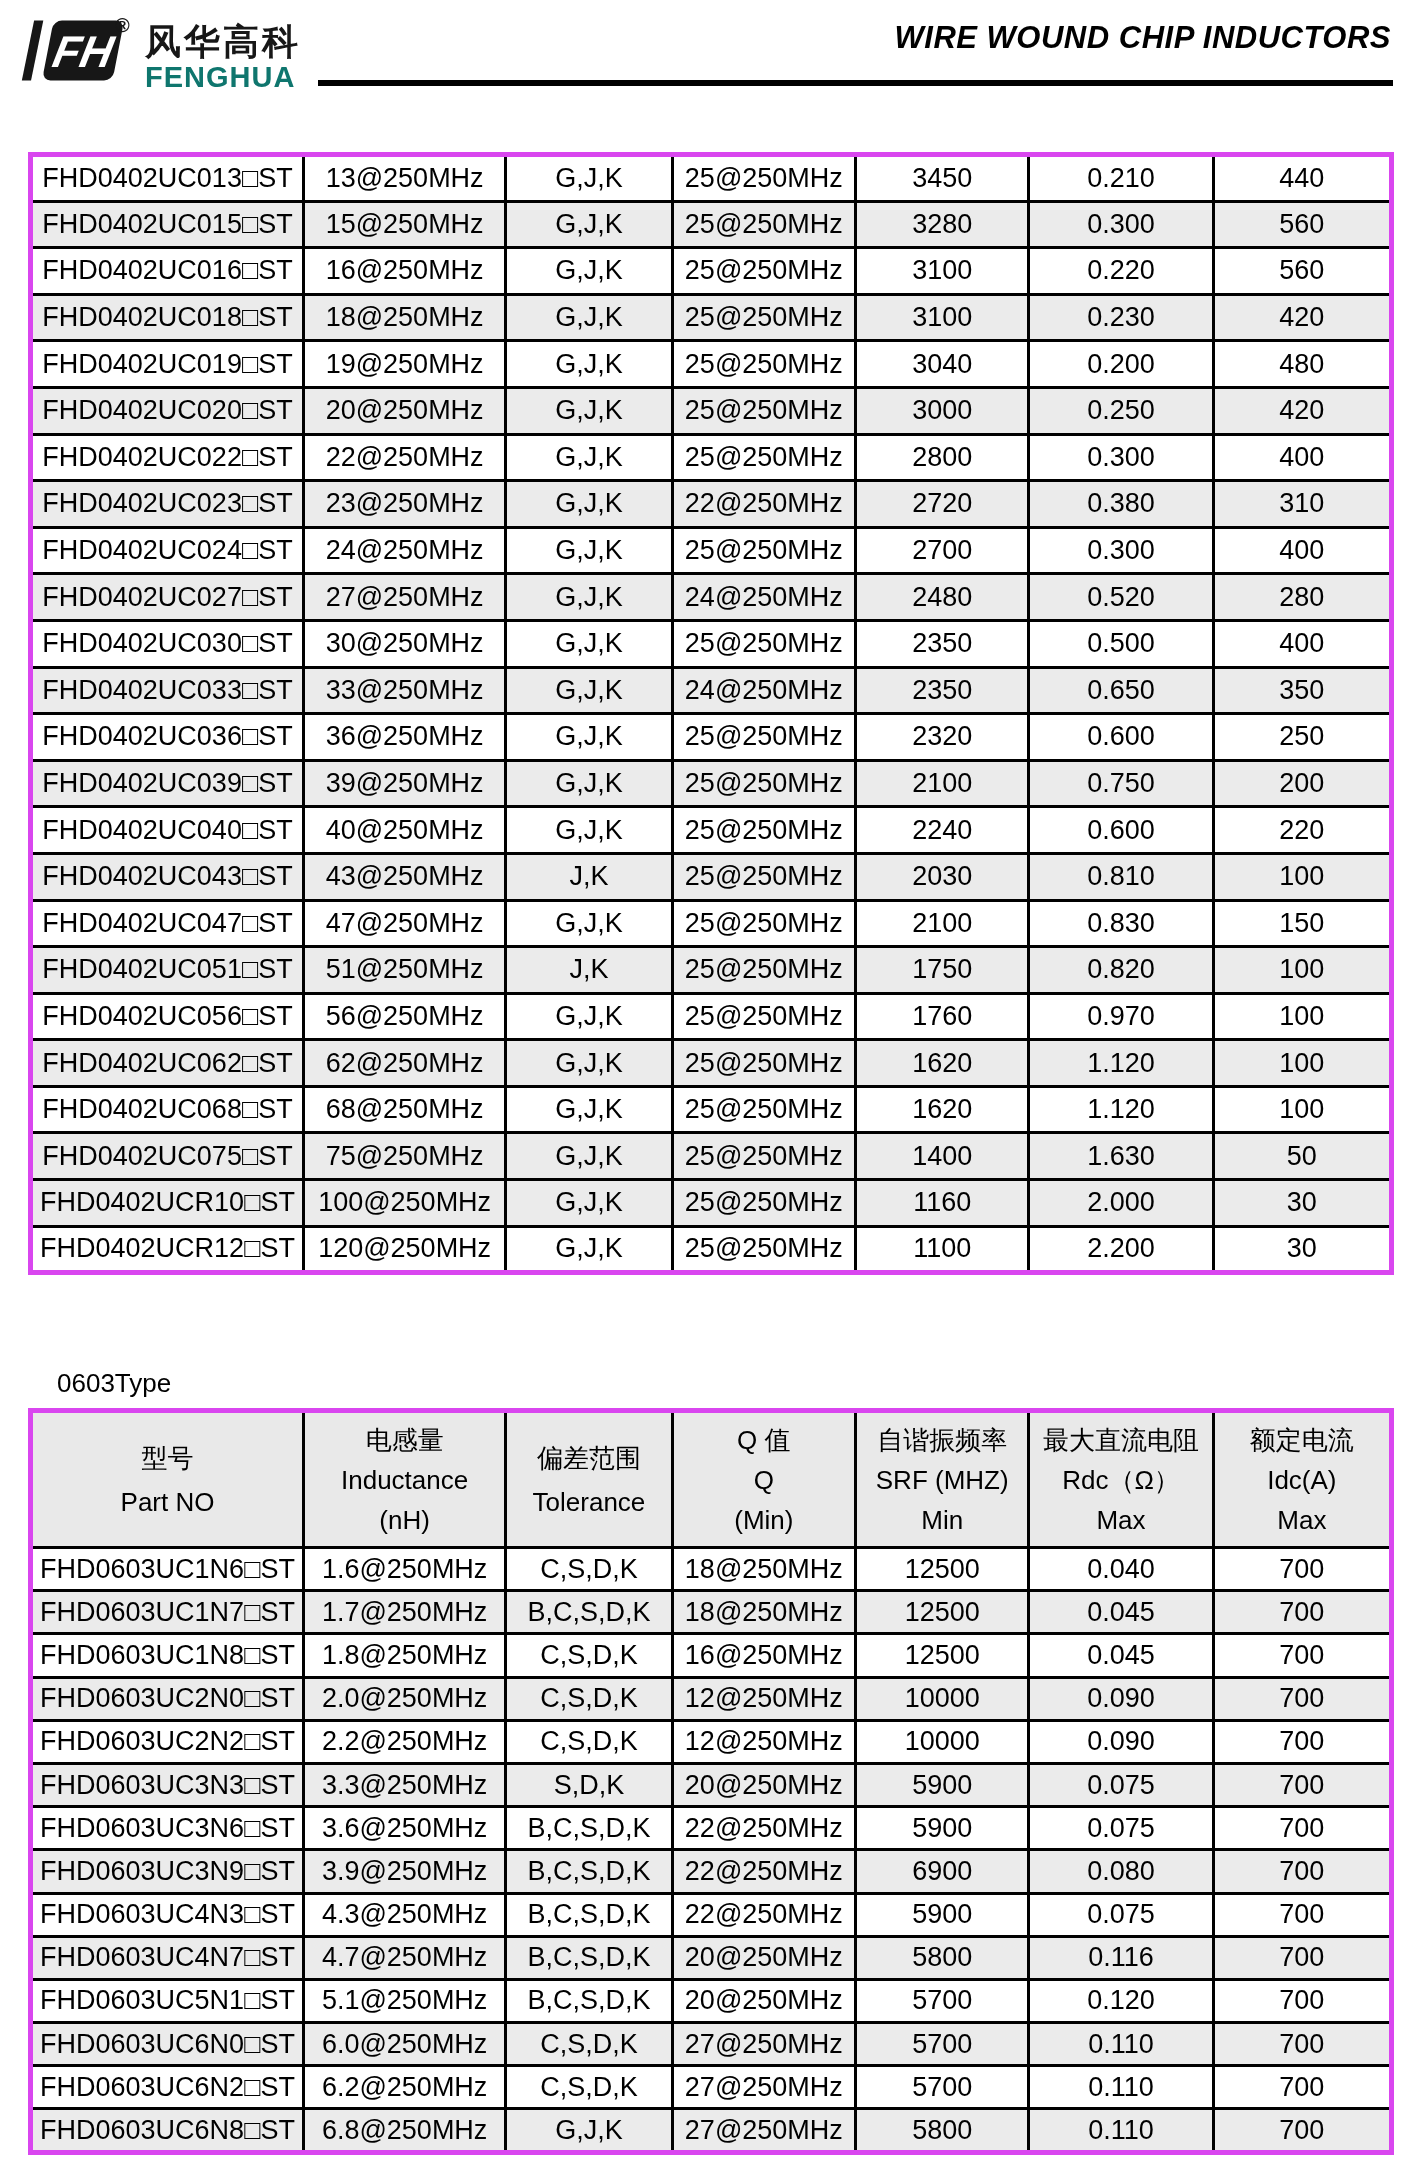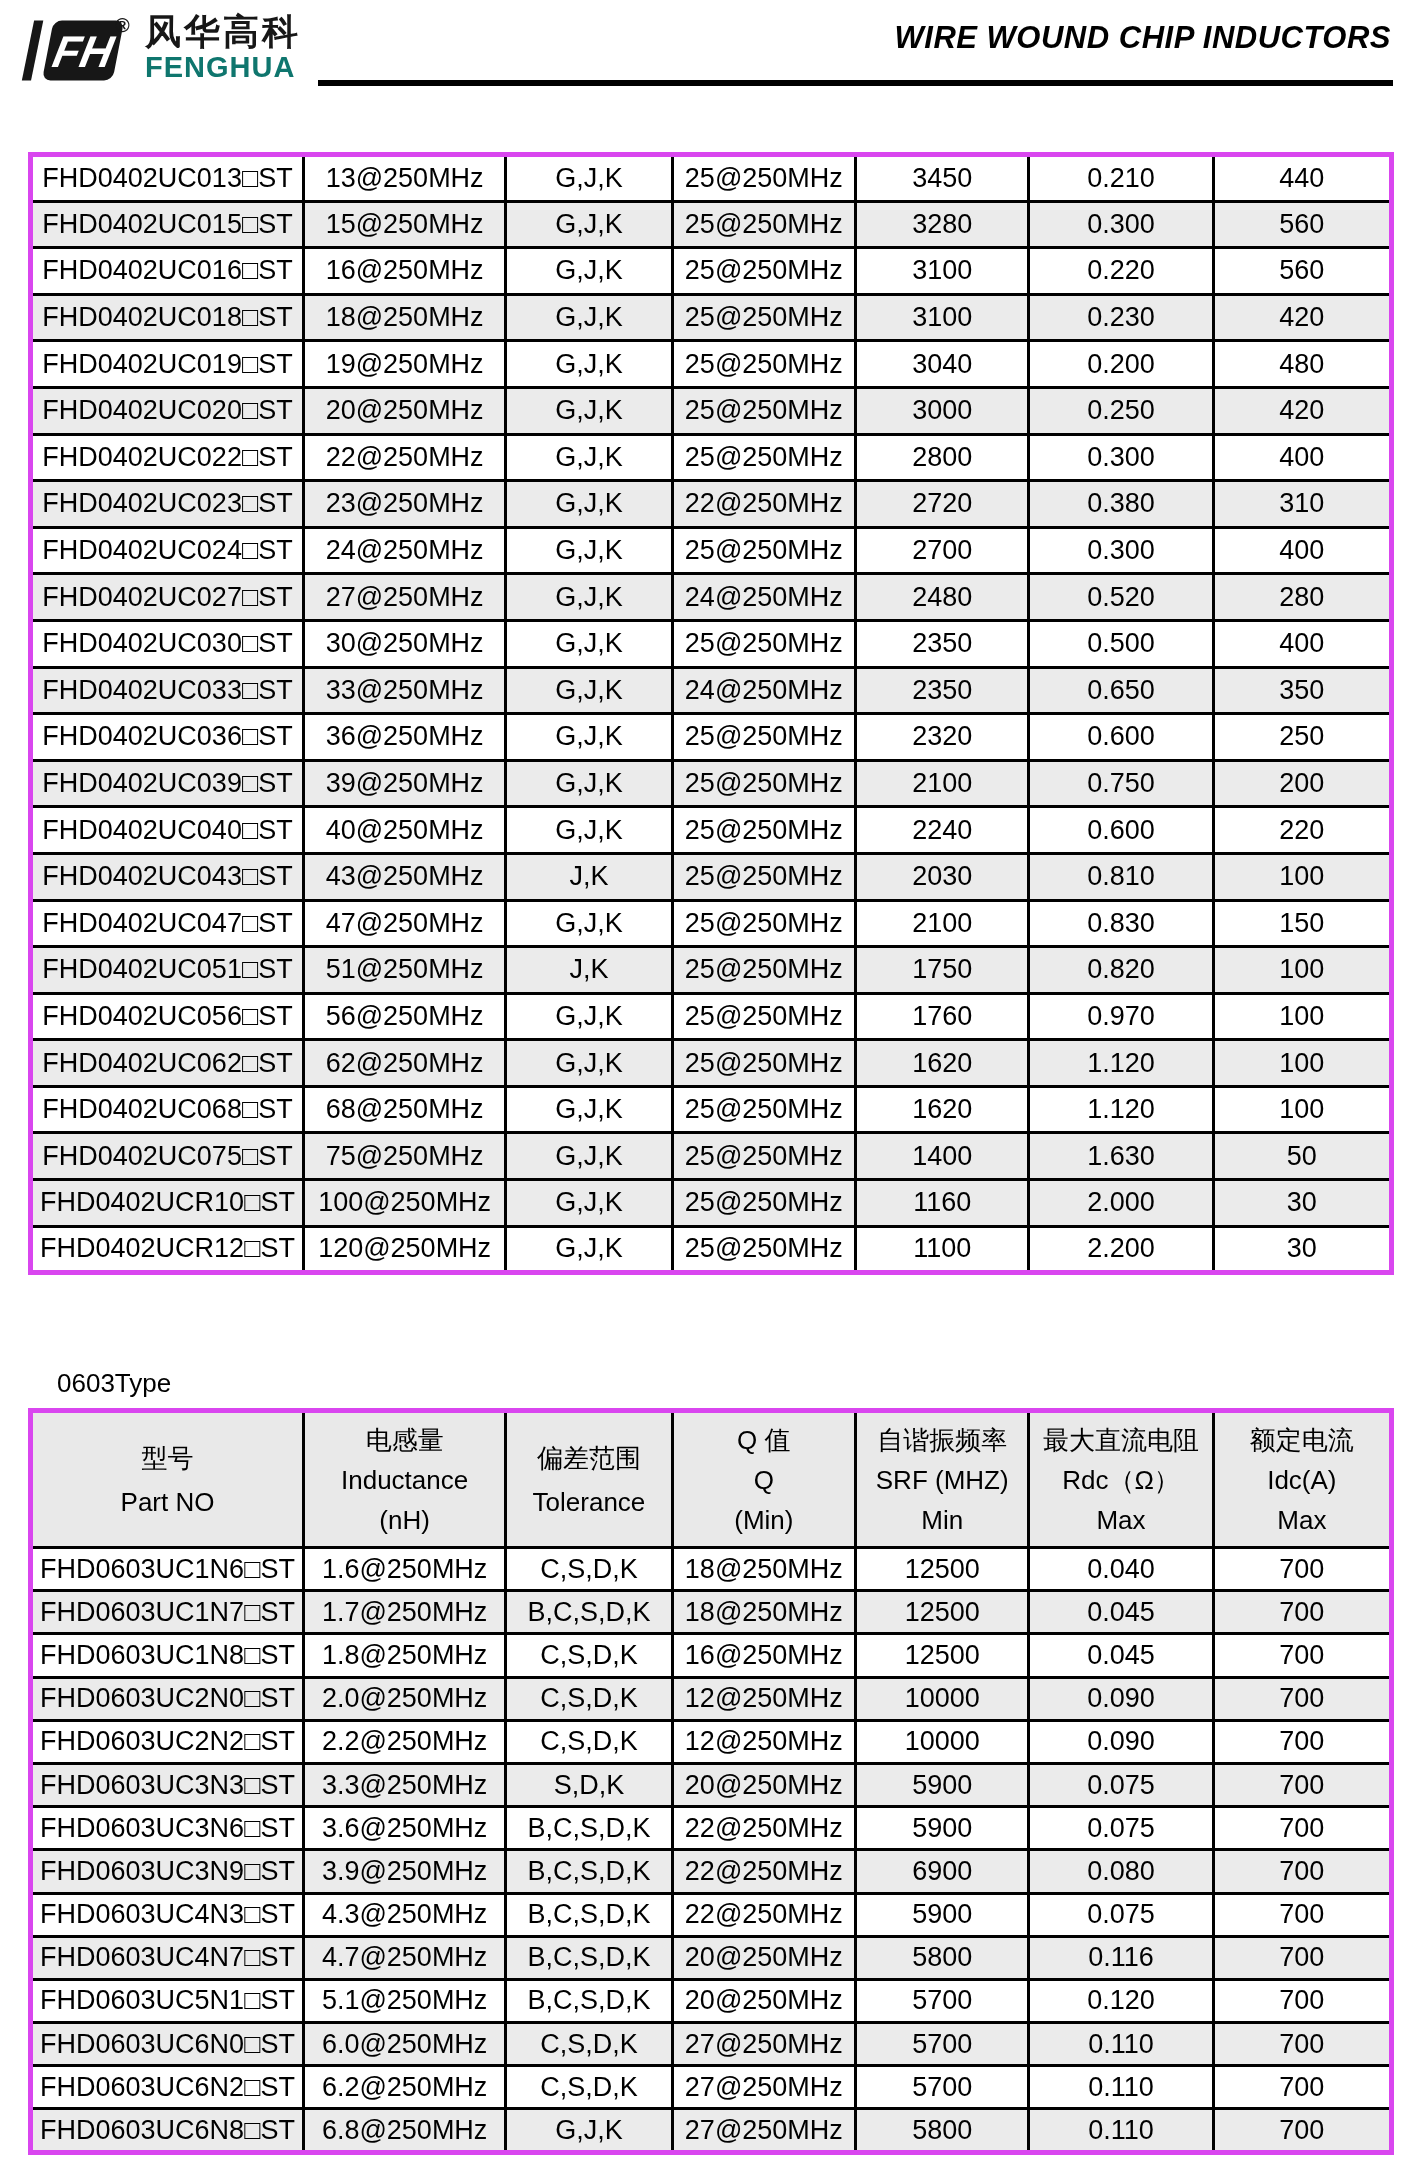--- a/index.html
+++ b/index.html
@@ -6,21 +6,21 @@
   body{
     width:1419px;height:2173px;position:relative;overflow:hidden;
     font-family:"Liberation Sans","DejaVu Sans",sans-serif;color:#000;
   }
   .page{position:absolute;inset:0;}
 
   
   .logo{position:absolute;left:18px;top:12px;display:flex;align-items:flex-start;}
   .logo svg{display:block;}
   .reg{position:absolute;left:97px;top:2px;font-size:20px;font-weight:bold;color:#171717;}
-  .logo-text{margin-left:12px;margin-top:2px;}
+  .logo-text{margin-left:12px;margin-top:12px;}
   .logo-cn{font-size:36px;font-weight:bold;letter-spacing:3px;color:#171717;line-height:1.0;}
   .logo-en{font-size:29px;font-weight:bold;letter-spacing:1px;color:#0f766e;line-height:1.05;margin-top:2px;}
   .page-title{position:absolute;top:20px;right:28px;margin:0;font-size:31px;font-weight:bold;letter-spacing:0.5px;font-style:italic;}
   .header-rule{position:absolute;left:318px;top:80px;width:1075px;height:6px;background:#000;}
 
   
   table{border-collapse:collapse;table-layout:fixed;border:5px solid #d946ef;background:#fff;}
   td,th{border:3px solid #000;text-align:center;vertical-align:middle;padding:0 4px;
         overflow:hidden;white-space:nowrap;}
   td{font-size:27px;font-weight:normal;}

